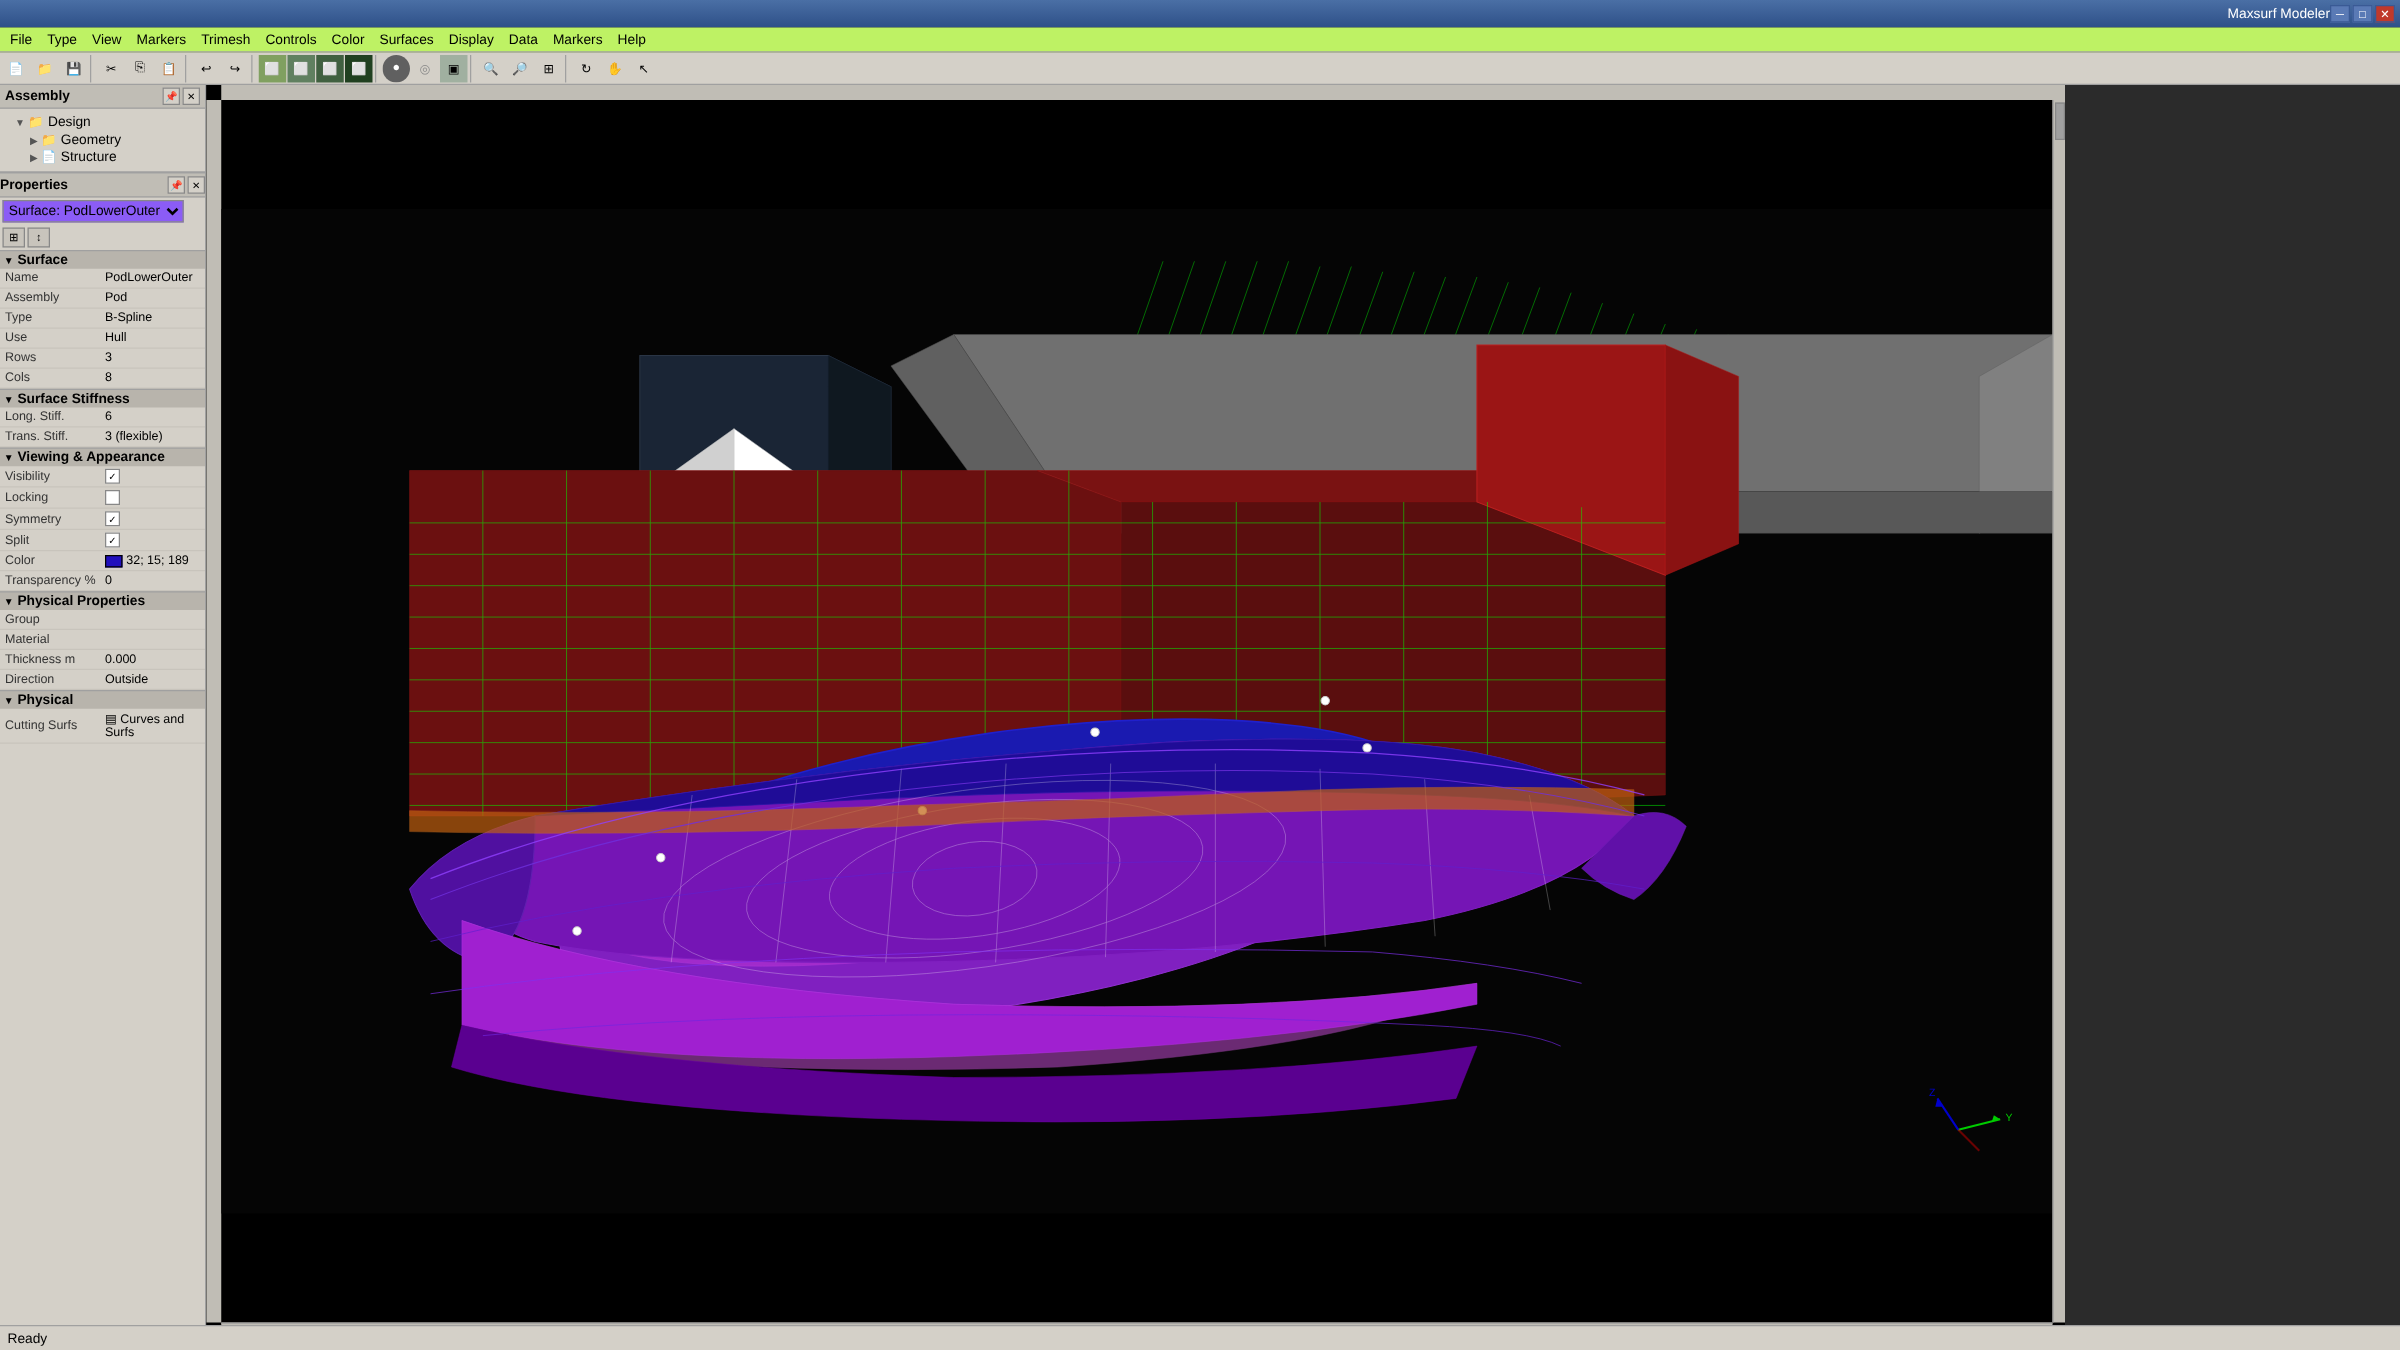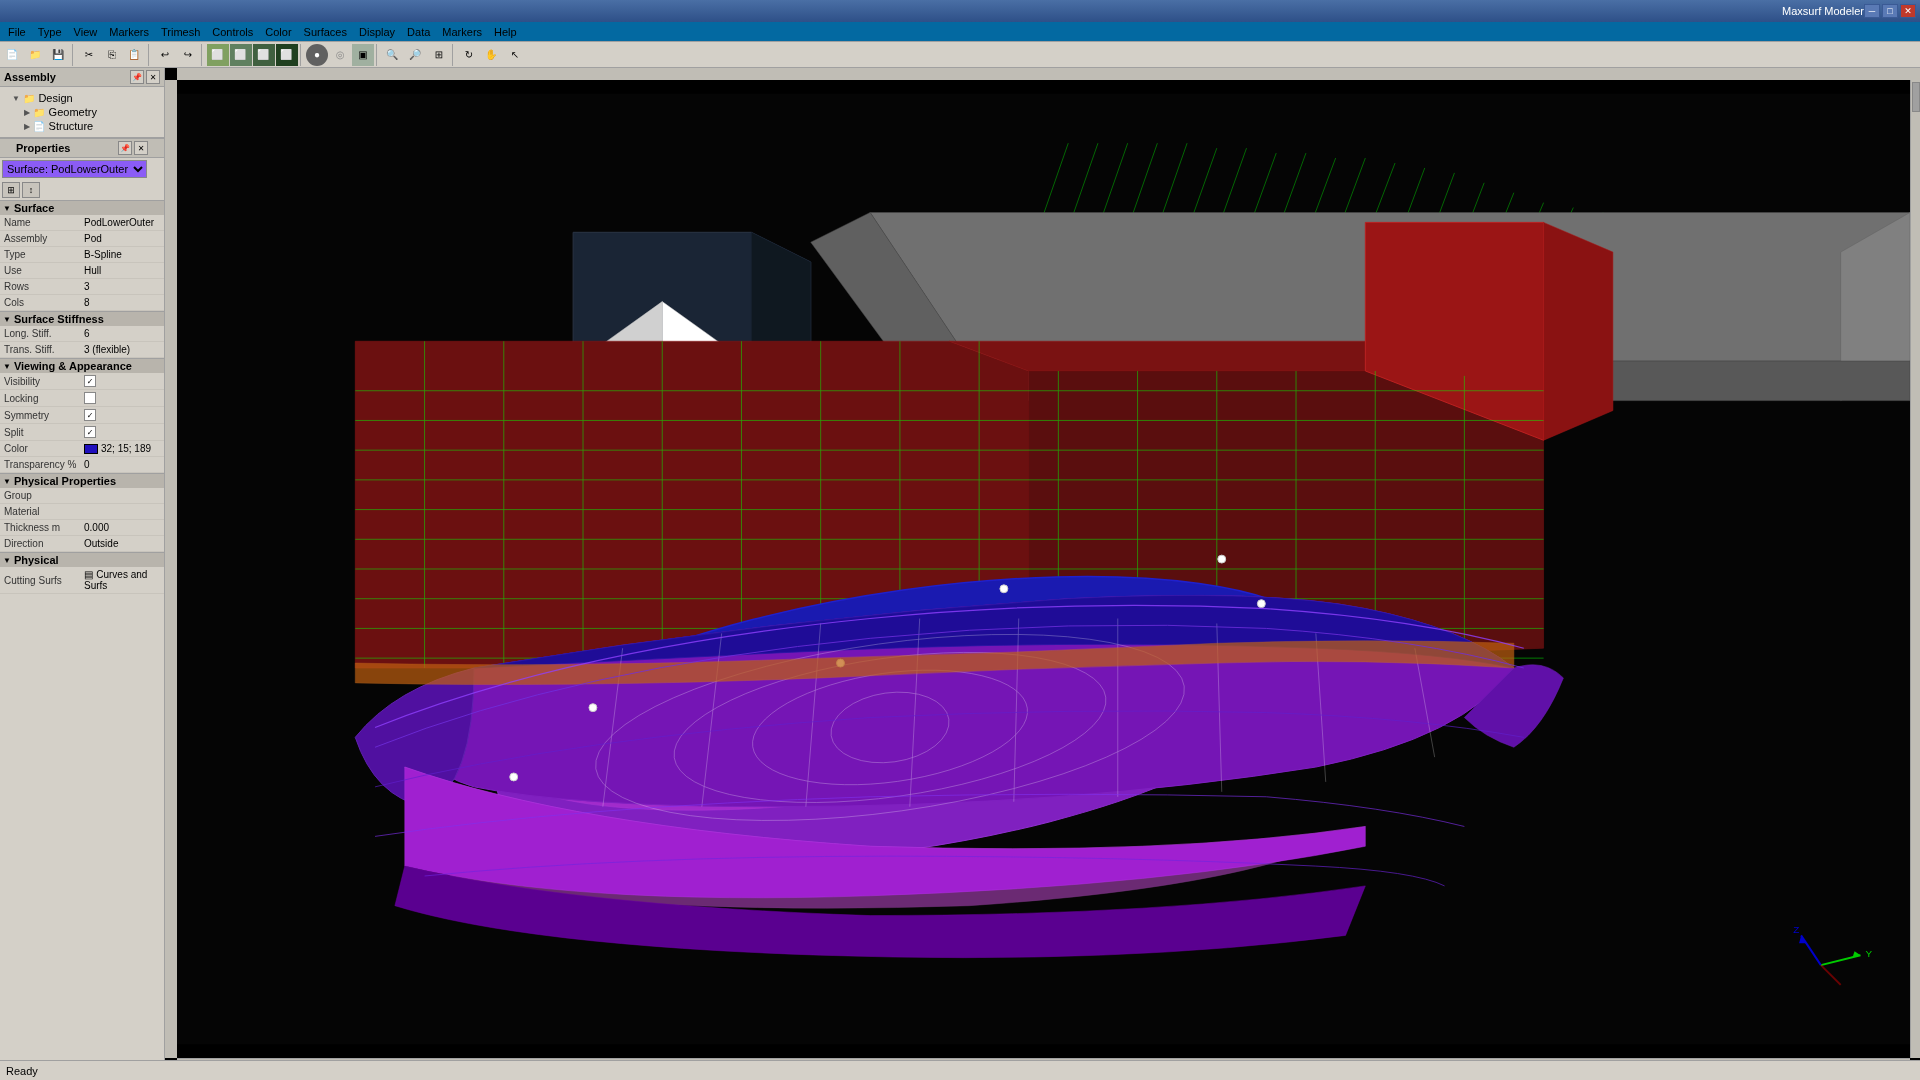--- a/index.html
+++ b/index.html
@@ -6,30 +6,30 @@
     body { width: 1920px; height: 1080px; overflow: hidden; background: #2b2b2b; font-family: 'Segoe UI', Tahoma, Arial, sans-serif; font-size: 11px; color: #000; }
 
     
     #titlebar { height: 22px; background: linear-gradient(to bottom, #4a6fa5, #2e5088); display: flex; align-items: center; justify-content: flex-end; padding: 0 4px; color: #fff; font-size: 11px; }
     #titlebar-left { display: flex; align-items: center; gap: 4px; }
     #titlebar-right { display: flex; gap: 2px; }
     .win-btn { width: 16px; height: 14px; background: #5a7ab5; border: 1px solid #3a5a95; color: #fff; font-size: 9px; display: flex; align-items: center; justify-content: center; cursor: pointer; }
     .win-btn.close { background: #c0392b; }
 
     
-    #menubar { height: 20px; background: #0369a1; display: flex; align-items: center; padding: 0 2px; border-bottom: 1px solid #a0a0a0; }
+    #menubar { height: 20px; background: #bef264; display: flex; align-items: center; padding: 0 2px; border-bottom: 1px solid #a0a0a0; }
     .menu-item { padding: 2px 6px; font-size: 11px; cursor: pointer; }
 
     
     #toolbar { height: 26px; background: #d4d0c8; display: flex; align-items: center; padding: 1px 2px; gap: 1px; border-bottom: 1px solid #a0a0a0; flex-wrap: wrap; }
     .tb-btn { width: 22px; height: 22px; background: #d4d0c8; border: 1px solid transparent; display: flex; align-items: center; justify-content: center; cursor: pointer; font-size: 10px; }
     .tb-sep { width: 4px; height: 22px; border-left: 1px solid #a0a0a0; margin: 0 1px; }
 
     
-    #main { display: flex; width: 1920px; height: 1012px; }
+    #main { display: flex; width: 1652px; height: 1012px; }
 
     
     #left-panel { width: 165px; height: 1012px; background: #d4d0c8; border-right: 1px solid #a0a0a0; display: flex; flex-direction: column; }
 
     
     #assembly-panel { background: #d4d0c8; }
     #assembly-header { display: flex; align-items: center; justify-content: space-between; padding: 2px 4px; background: #c0bdb5; border-bottom: 1px solid #a0a0a0; }
     #assembly-header span { font-size: 11px; font-weight: bold; }
     .panel-controls { display: flex; gap: 2px; }
     .panel-ctrl-btn { width: 14px; height: 14px; background: #d4d0c8; border: 1px solid #888; display: flex; align-items: center; justify-content: center; cursor: pointer; font-size: 8px; }
@@ -38,21 +38,21 @@
     .tree-item { display: flex; align-items: center; gap: 3px; padding: 1px 0; cursor: pointer; }
     .tree-indent1 { padding-left: 8px; }
     .tree-indent2 { padding-left: 20px; }
     .tree-arrow { font-size: 8px; color: #555; }
     .tree-folder { font-size: 10px; }
     .tree-icon-folder { color: #e8a020; }
     .tree-icon-doc { color: #6080b0; }
 
     
     #properties-panel { flex: 1; background: #d4d0c8; border-top: 2px solid #a0a0a0; }
-    #properties-header { display: flex; align-items: center; justify-content: space-between; padding: 2px 16px; background: #c0bdb5; border-bottom: 1px solid #a0a0a0; }
+    #properties-header { display: flex; align-items: center; justify-content: space-between; padding: 2px 0; background: #c0bdb5; border-bottom: 1px solid #a0a0a0; }
     #properties-header span { font-size: 11px; font-weight: bold; }
 
     #surface-select { width: 145px; height: 18px; font-size: 11px; background: #8b5cf6; border: 1px solid #888; margin: 2px; }
 
     .prop-icons { display: flex; gap: 2px; padding: 2px; }
     .prop-icon { width: 18px; height: 16px; background: #c8c4bc; border: 1px solid #888; font-size: 9px; display: flex; align-items: center; justify-content: center; cursor: pointer; }
 
     .prop-section { background: #d4d0c8; }
     .prop-section-header { display: flex; align-items: center; gap: 3px; padding: 1px 3px; background: #b8b4ac; font-weight: bold; font-size: 11px; cursor: pointer; border-top: 1px solid #a0a0a0; }
     .prop-section-header .arrow { font-size: 8px; }

